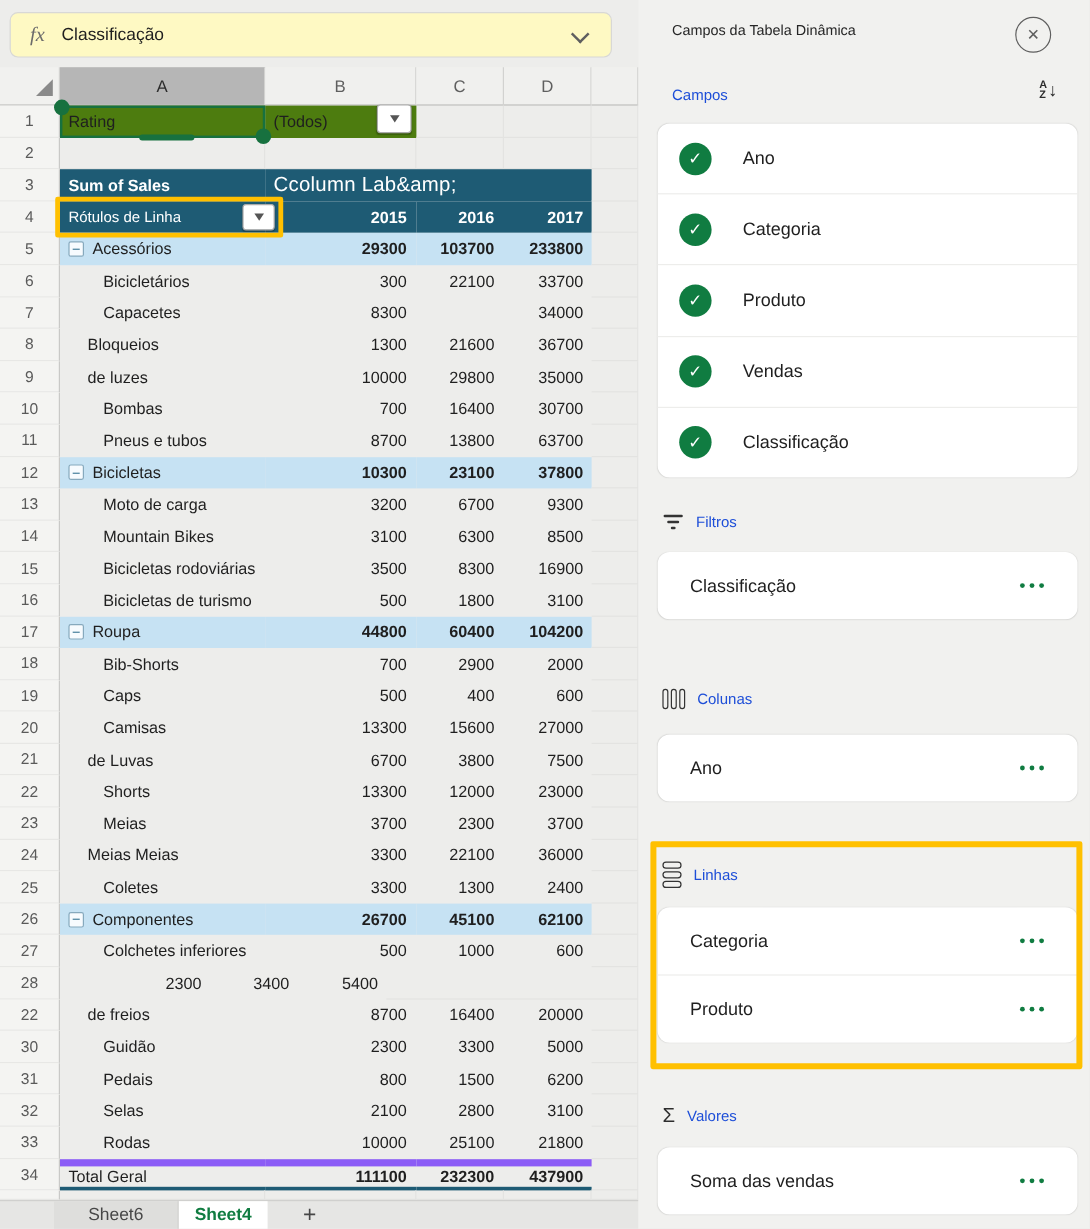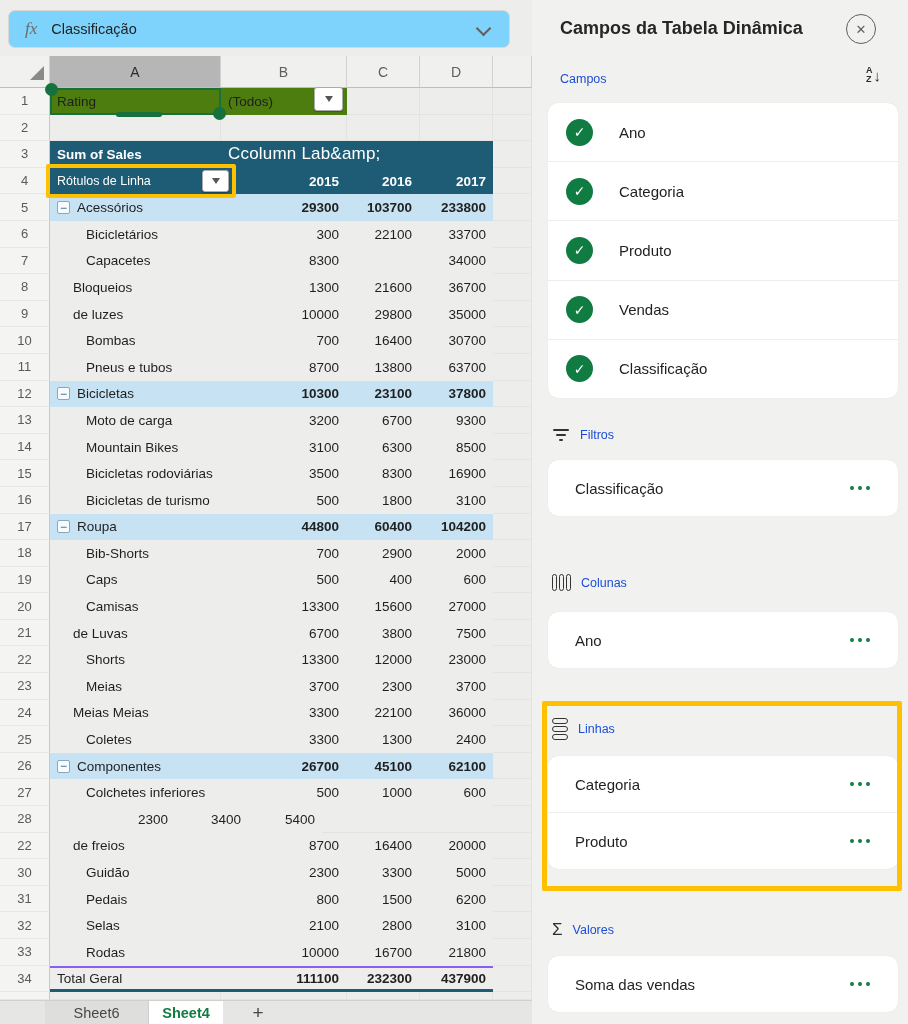--- a/index.html
+++ b/index.html
@@ -1,20 +1,20 @@
 <!DOCTYPE html>
 <html><head>
 <meta charset="utf-8">
 <style>
   html,body{margin:0;padding:0;}
   body{width:908px;height:1024px;overflow:hidden;background:#EDEDEB;
        font-family:"Liberation Sans","DejaVu Sans",sans-serif;position:relative;}
   
   #sheet{position:absolute;left:0;top:0;width:532px;height:1024px;background:#EDEDEB;}
-  #formula-bar{position:absolute;left:8px;top:10px;width:502px;height:38px;background:#7dd3fc;
+  #formula-bar{position:absolute;left:8px;top:10px;width:502px;height:38px;background:#fef9c3;
     border:1px solid #D8D8D6;border-radius:7px;display:flex;align-items:center;box-sizing:border-box;}
   .fx{font-family:"Liberation Serif","DejaVu Serif",serif;font-style:italic;font-size:17px;color:#6b6b6b;
       margin:0 14px 0 16px;}
   .fb-val{font-size:14.5px;color:#1f1f1f;}
   .chev{width:9px;height:9px;border-right:2px solid #5f5f5f;border-bottom:2px solid #5f5f5f;
         transform:rotate(45deg);position:absolute;right:20px;top:12px;}
   
   #colhead{position:absolute;left:0;top:56px;width:532px;height:32px;display:flex;}
   .ch{box-sizing:border-box;height:32px;display:flex;align-items:center;justify-content:center;
       font-size:14px;color:#5f5f5f;background:#F0F0EE;border-right:1px solid #D2D2D0;border-bottom:1px solid #BFBFBD;}
@@ -38,21 +38,21 @@
   .blue2{background:#C6E2F3;}
   .b{font-weight:bold;}
   .lab{padding-left:7px;}
   .i1{padding-left:23px;}
   .i2{padding-left:36px;}
   .big{font-size:17px;letter-spacing:.2px;}
   .small{font-size:12.5px;}
   .minus{width:13px;height:13px;box-sizing:border-box;background:#F7FBFE;border:1px solid #86A9BD;
          border-radius:2px;color:#2E6E8E;font-size:12px;line-height:10px;display:flex;align-items:center;
          justify-content:center;margin:0 7px 0 7px;flex:0 0 auto;}
-  .tot{border-top:2px solid #8b5cf6;border-bottom:3px solid #1E5B74;}
+  .tot{border-top:6px solid #8b5cf6;border-bottom:3px solid #1E5B74;}
   
   #a1-sel{position:absolute;left:50px;top:88px;width:171px;height:27px;border:2px solid #17713F;box-sizing:border-box;}
   .hdl{position:absolute;width:13px;height:13px;border-radius:50%;background:#17713F;}
   #fillbar{position:absolute;left:64px;bottom:-4px;width:46px;height:5px;border-radius:3px;background:#17713F;}
   .dd{position:absolute;background:#fff;border:1px solid #ABABAB;border-radius:3px;
       display:flex;align-items:center;justify-content:center;box-shadow:0 1px 1px rgba(0,0,0,.25);}
   .dd .tri-d{width:0;height:0;border-top:6px solid #555;border-left:4.5px solid transparent;border-right:4.5px solid transparent;}
   #b1-dd{left:314px;top:87px;width:27px;height:22px;}
   #a4-dd{left:202px;top:170px;width:25px;height:20px;}
   
@@ -60,21 +60,21 @@
   #ann-a4{left:46px;top:164px;width:190px;height:34px;}
   #ann-linhas{left:542px;top:701px;width:360px;height:190px;border-width:5px;}
   
   #tabbar{position:absolute;left:0;top:1000px;width:532px;height:24px;background:#E6E6E4;border-top:1px solid #D0D0CE;display:flex;}
   .tab{height:24px;display:flex;align-items:center;justify-content:center;font-size:14.5px;color:#474747;}
   .tab.t6{margin-left:45px;width:103px;background:#DEDEDC;border-right:1px solid #CFCFCD;}
   .tab.t4{width:74px;background:#FFFFFF;color:#107C41;font-weight:bold;}
   .addtab{width:70px;display:flex;align-items:center;justify-content:center;font-size:19px;color:#474747;}
   
   #panel{position:absolute;left:532px;top:0;width:376px;height:1024px;background:#F1F1EF;}
-  #p-title{position:absolute;left:28px;top:18px;font-size:18px;color:#262626;font-weight:700;}
+  #p-title{position:absolute;left:28px;top:18px;font-size:12px;color:#262626;font-weight:400;}
   #p-close{position:absolute;left:314px;top:14px;width:30px;height:30px;border:1.6px solid #5f5f5f;border-radius:50%;
     box-sizing:border-box;display:flex;align-items:center;justify-content:center;font-size:13px;color:#5f5f5f;}
   .sec-label{font-size:12.5px;color:#1d4ed8;}
   #campos-lbl{position:absolute;left:28px;top:72px;}
   #sort-ic{position:absolute;left:334px;top:66px;display:flex;align-items:center;color:#2d2d2d;}
   #sort-ic .az{display:flex;flex-direction:column;font-size:9px;font-weight:bold;line-height:9px;}
   #sort-ic .ar{font-size:15px;margin-left:1px;}
   .card{position:absolute;left:16px;width:350px;background:#fff;border-radius:10px;box-shadow:0 0 1px rgba(0,0,0,.12);}
   #fields-card{top:103px;}
   .f-row{height:58.2px;display:flex;align-items:center;border-bottom:1px solid #EDEDEB;}
@@ -384,21 +384,21 @@
         <div class="cell cA i2">Selas</div>
         <div class="cell cB num">2100</div>
         <div class="cell cC num">2800</div>
         <div class="cell cD num">3100</div>
         <div class="cell cE g"></div>
       </div>
       <div class="grow">
         <div class="rn">33</div>
         <div class="cell cA i2">Rodas</div>
         <div class="cell cB num">10000</div>
-        <div class="cell cC num">16700</div>
+        <div class="cell cC num">25100</div>
         <div class="cell cD num">21800</div>
         <div class="cell cE g"></div>
       </div>
       <div class="grow">
         <div class="rn">34</div>
         <div class="cell cA tot lab">Total Geral</div>
         <div class="cell cB tot num b">111100</div>
         <div class="cell cC tot num b">232300</div>
         <div class="cell cD tot num b">437900</div>
         <div class="cell cE g"></div>

